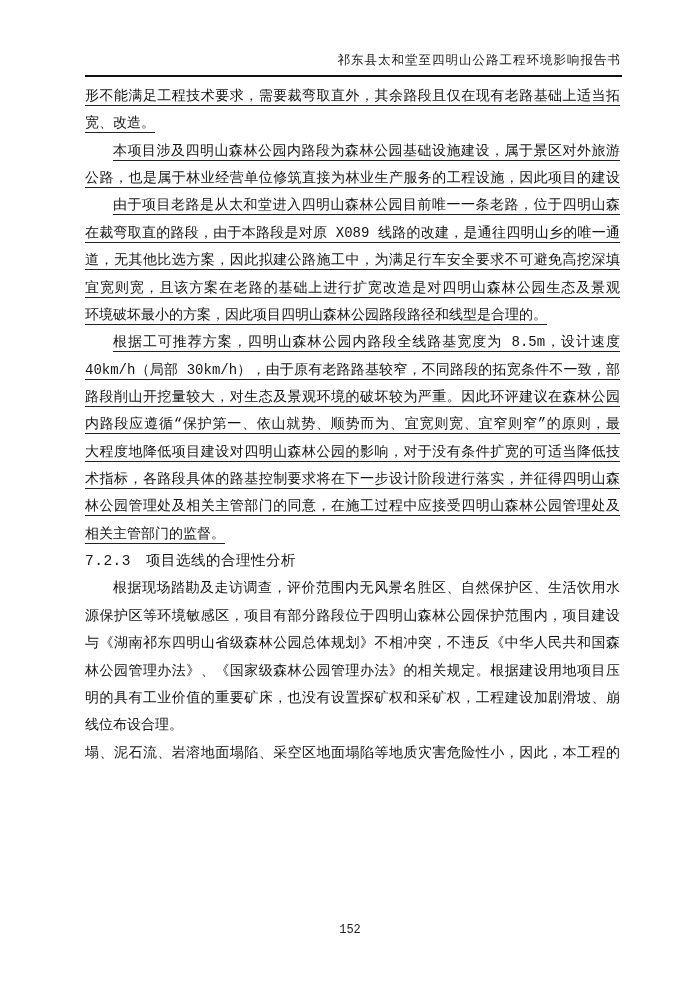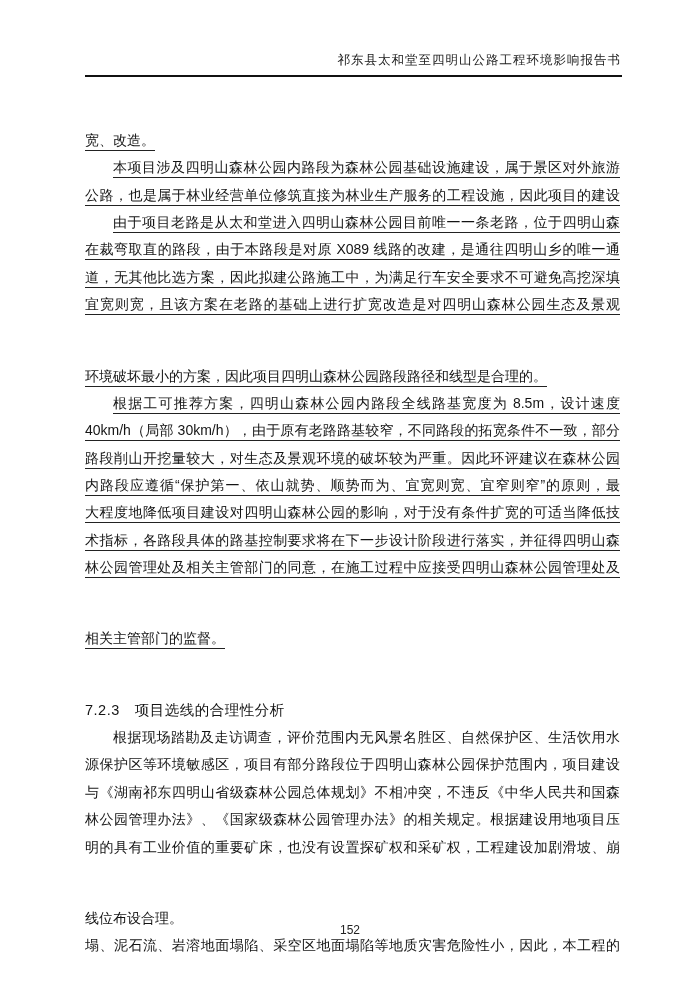--- a/index.html
+++ b/index.html
@@ -6,21 +6,21 @@
     margin: 0;
     padding: 0;
     background: #ffffff;
   }
   .page {
     position: relative;
     width: 700px;
     height: 990px;
     background: #ffffff;
     overflow: hidden;
-    font-family: Liberation Sans, sans-serif;
+    font-family: Liberation Mono, monospace;
     color: #141414;
     border-radius: 25px;
   }
   .header-title {
     position: absolute;
     left: 85px;
     width: 536px;
     top: 52px;
     text-align: right;
     font-size: 12.5px;
@@ -50,21 +50,21 @@
     overflow: hidden;
     white-space: pre-wrap;
   }
   .line.u {
     text-decoration: underline;
     text-decoration-thickness: 1px;
     text-underline-offset: 4.5px;
     text-decoration-color: #222;
   }
   .line.indent { text-indent: 2em; }
-  .line.last { text-align-last: left; margin-top: 44px; }
+  .line.last { text-align-last: left; }
   .line.heading {
     font-size: 14.5px;
     letter-spacing: 0.5px;
     text-align: center;
     text-align-last: left;
   }
   .page-number {
     position: absolute;
     left: 0;
     width: 700px;
@@ -74,20 +74,21 @@
     color: #222;
   }
 </style>
 </head>
 <body>
 
 <div class="page">
   <div class="header-title">祁东县太和堂至四明山公路工程环境影响报告书</div>
   <div class="header-rule"></div>
   <div class="doc-body">
+      <div class="line u">形不能满足工程技术要求，需要裁弯取直外，其余路段且仅在现有老路基础上适当拓</div>
       <div class="line u last">宽、改造。</div>
       <div class="line u indent">本项目涉及四明山森林公园内路段为森林公园基础设施建设，属于景区对外旅游</div>
       <div class="line u">公路，也是属于林业经营单位修筑直接为林业生产服务的工程设施，因此项目的建设</div>
       <div class="line u indent">由于项目老路是从太和堂进入四明山森林公园目前唯一一条老路，位于四明山森</div>
       <div class="line u">在裁弯取直的路段，由于本路段是对原 X089 线路的改建，是通往四明山乡的唯一通</div>
       <div class="line u">道，无其他比选方案，因此拟建公路施工中，为满足行车安全要求不可避免高挖深填</div>
       <div class="line u">宜宽则宽，且该方案在老路的基础上进行扩宽改造是对四明山森林公园生态及景观</div>
       <div class="line u last">环境破坏最小的方案，因此项目四明山森林公园路段路径和线型是合理的。</div>
       <div class="line u indent">根据工可推荐方案，四明山森林公园内路段全线路基宽度为 8.5m，设计速度</div>
       <div class="line u">40km/h（局部 30km/h），由于原有老路路基较窄，不同路段的拓宽条件不一致，部分</div>

